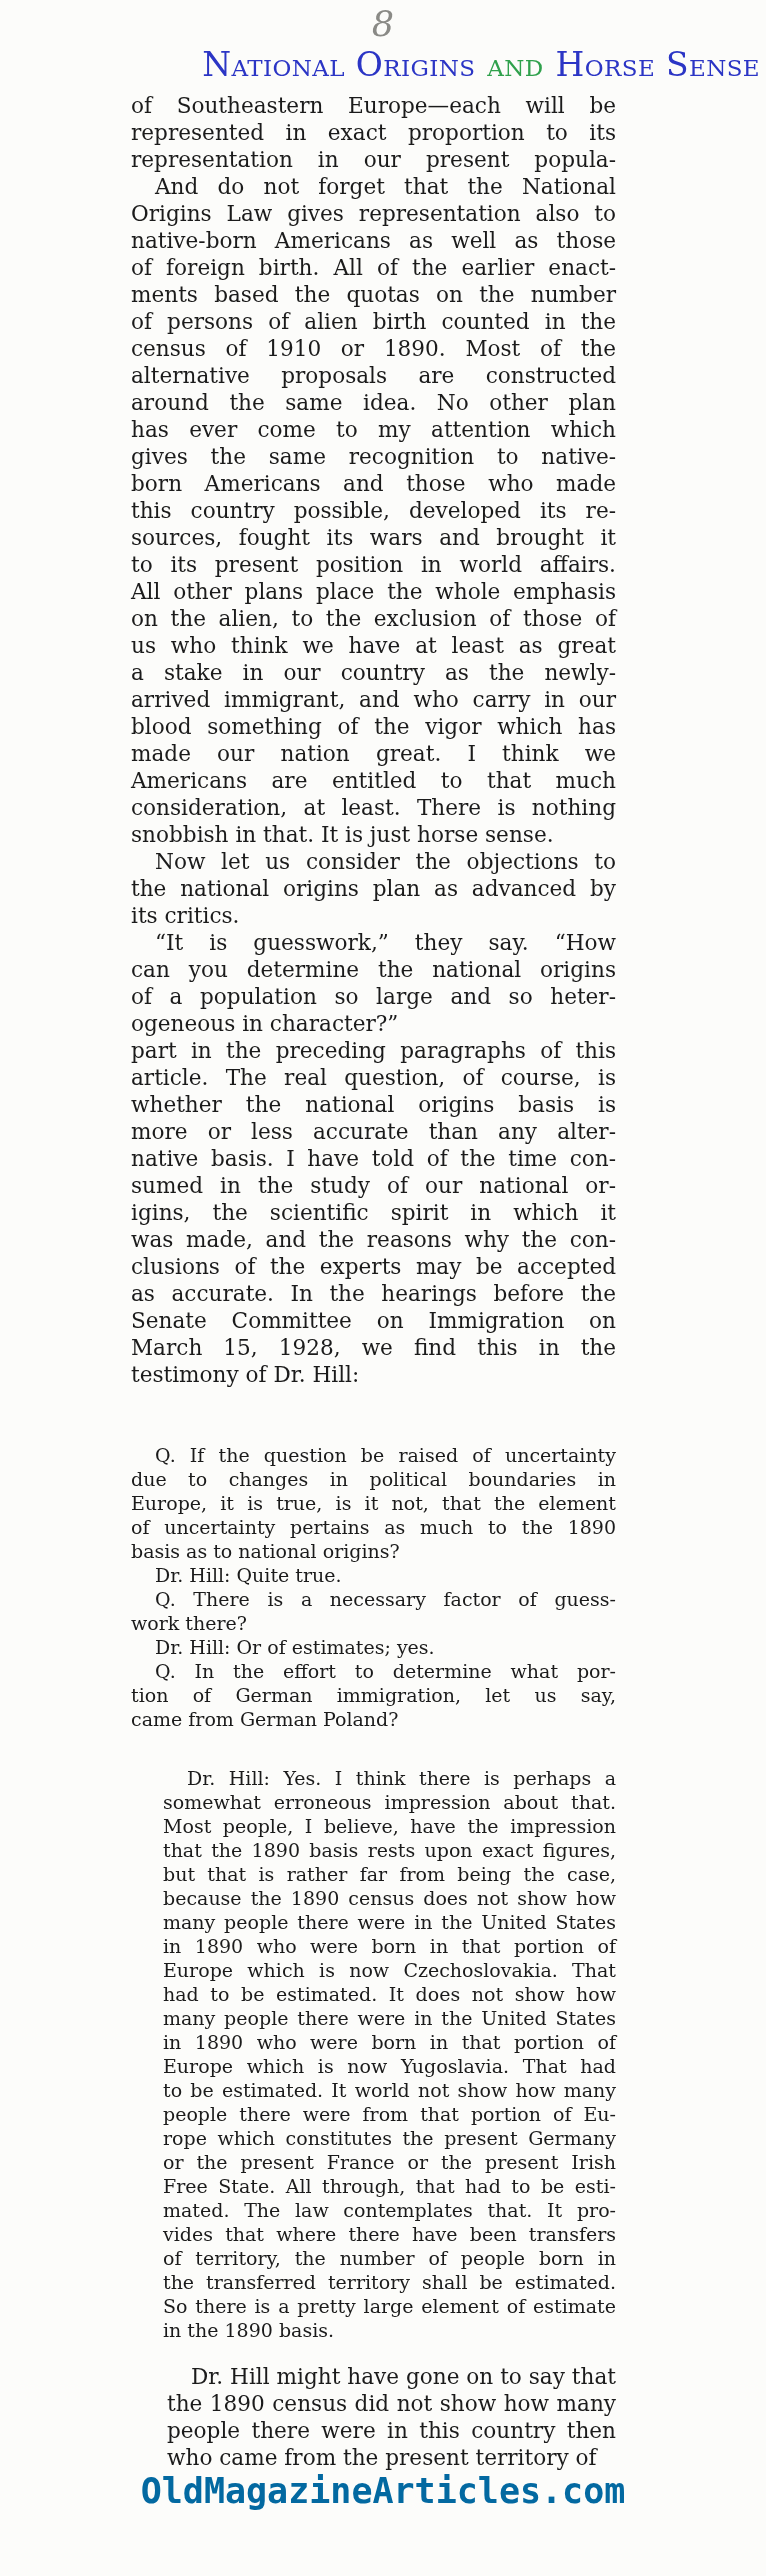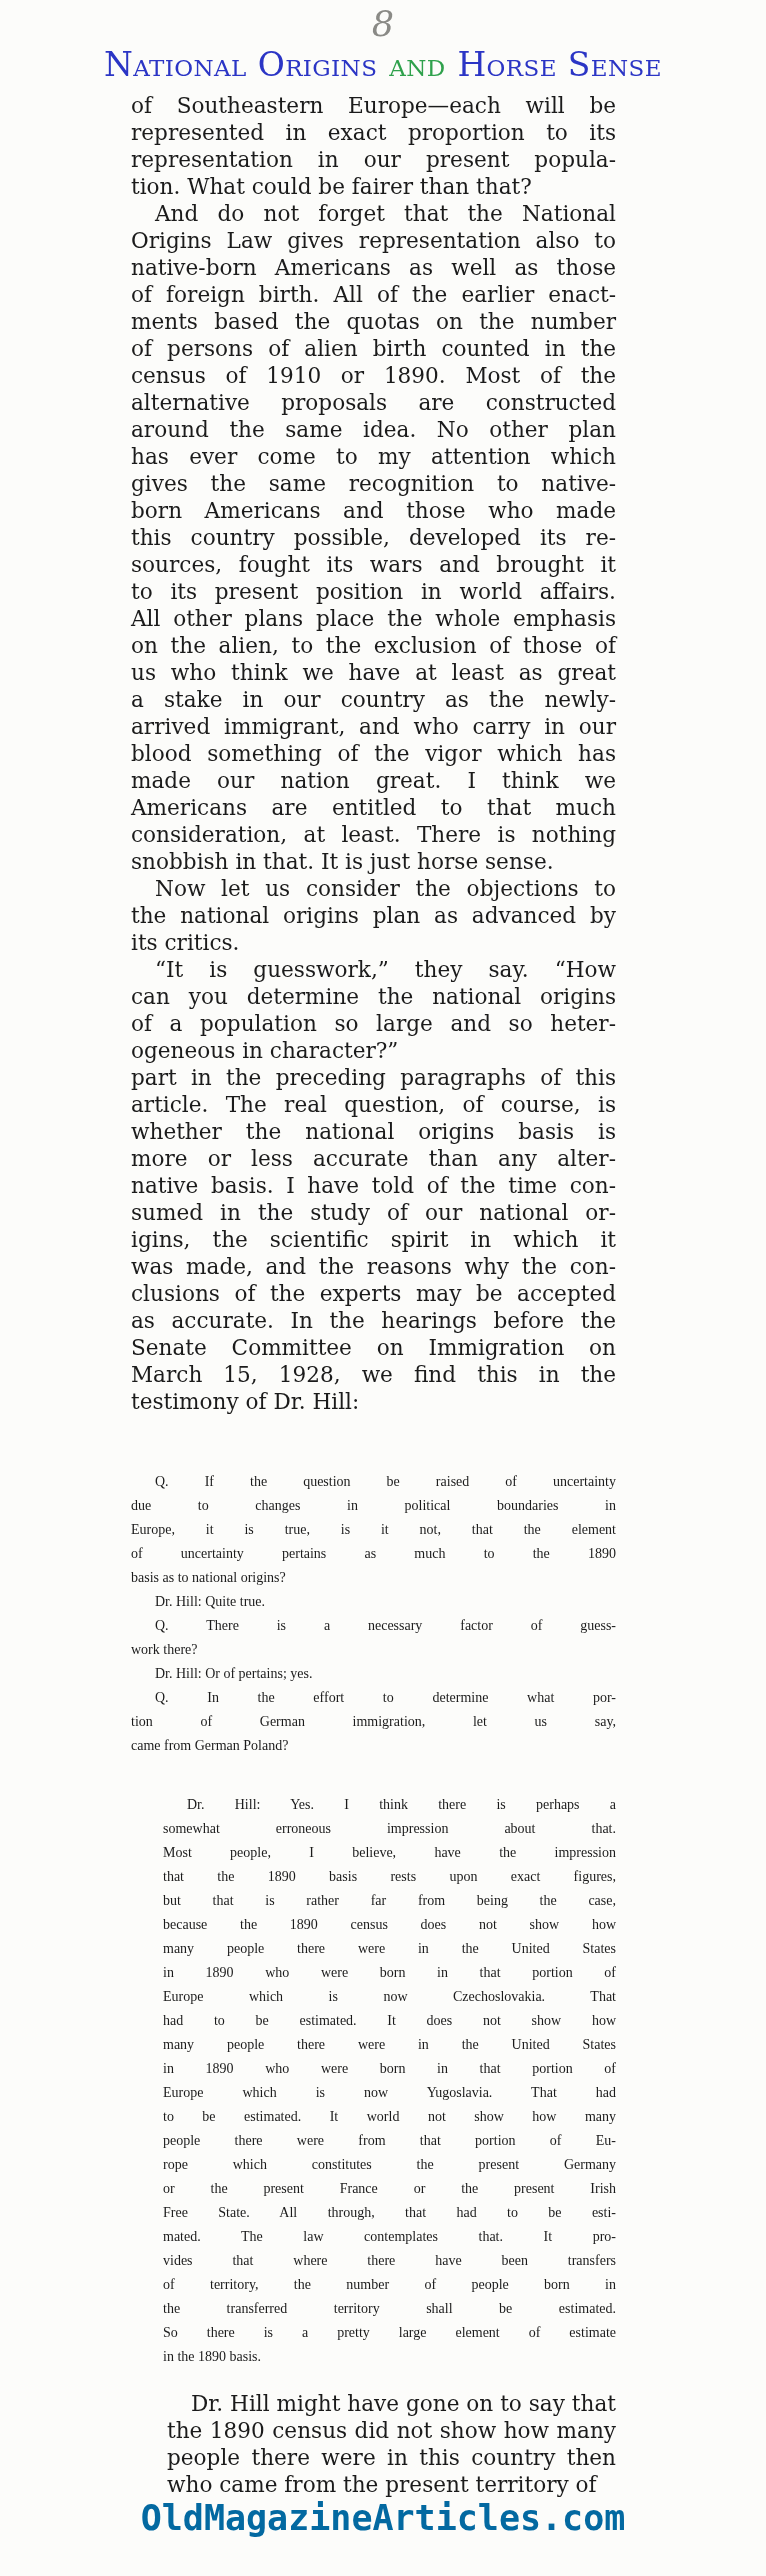--- a/index.html
+++ b/index.html
@@ -16,21 +16,21 @@
   }
   .page-number{
     padding-top:3.5px;
     text-align:center;
     font-size:35px;
     line-height:41px;
     font-style:italic;
     color:#8a8a86;
   }
   .article-title{
-    text-align:center;
+    text-align:right;
     font-variant:small-caps;
     font-size:33px;
     line-height:40px;
     letter-spacing:0.4px;
     color:#2b35c5;
     white-space:nowrap;
   }
   .article-title .t-seg{margin:0 0.18em;}
   .article-title .t-and{color:#2fa14c;}
   .column{
@@ -40,23 +40,22 @@
   .block{margin:0;}
   #block-main-text{margin-top:7px;}
   #block-qa-excerpt{margin-top:55px;}
   #block-hill-answer{margin-top:35px;margin-left:32px;}
   #block-closing-text{margin-top:21.6px;margin-left:36px;}
   .block-large .line{
     font-size:21.6px;
     line-height:27px;
   }
   .block-small .line{
-    font-size:14px;
+    font-size:19px;
     line-height:24px;
-    font-family:Liberation Serif, serif;
   }
   .line{
     text-align:justify;
     text-align-last:justify;
     white-space:normal;
   }
   .line.para-last{text-align-last:left;}
   .line.para-first.indented{text-indent:24px;}
   .site-watermark{
     margin-top:0px;
@@ -78,21 +77,20 @@
 
   <div class="article-title">
     <span class="t-seg t-main">National Origins</span><span class="t-seg t-and">and</span><span class="t-seg t-main">Horse Sense</span>
   </div>
 
   <div class="column">
     <div id="block-main-text" class="block block-large">
         <div class="line para-first">of Southeastern Europe—each will be</div>
         <div class="line">represented in exact proportion to its</div>
         <div class="line">representation in our present popula-</div>
-        <div class="line para-last">tion. What could be fairer than that?</div>
         <div class="line para-first indented">And do not forget that the National</div>
         <div class="line">Origins Law gives representation also to</div>
         <div class="line">native-born Americans as well as those</div>
         <div class="line">of foreign birth. All of the earlier enact-</div>
         <div class="line">ments based the quotas on the number</div>
         <div class="line">of persons of alien birth counted in the</div>
         <div class="line">census of 1910 or 1890. Most of the</div>
         <div class="line">alternative proposals are constructed</div>
         <div class="line">around the same idea. No other plan</div>
         <div class="line">has ever come to my attention which</div>
@@ -134,21 +132,21 @@
       </div>
     <div id="block-qa-excerpt" class="block block-small">
         <div class="line para-first indented">Q. If the question be raised of uncertainty</div>
         <div class="line">due to changes in political boundaries in</div>
         <div class="line">Europe, it is true, is it not, that the element</div>
         <div class="line">of uncertainty pertains as much to the 1890</div>
         <div class="line para-last">basis as to national origins?</div>
         <div class="line para-first para-last indented">Dr. Hill: Quite true.</div>
         <div class="line para-first indented">Q. There is a necessary factor of guess-</div>
         <div class="line para-last">work there?</div>
-        <div class="line para-first para-last indented">Dr. Hill: Or of pertains; yes.</div>
+        <div class="line para-first para-last indented">Dr. Hill: Or of estimates; yes.</div>
         <div class="line para-first indented">Q. In the effort to determine what por-</div>
         <div class="line">tion of German immigration, let us say,</div>
         <div class="line para-last">came from German Poland?</div>
       </div>
     <div id="block-hill-answer" class="block block-small">
         <div class="line para-first indented">Dr. Hill: Yes. I think there is perhaps a</div>
         <div class="line">somewhat erroneous impression about that.</div>
         <div class="line">Most people, I believe, have the impression</div>
         <div class="line">that the 1890 basis rests upon exact figures,</div>
         <div class="line">but that is rather far from being the case,</div>

